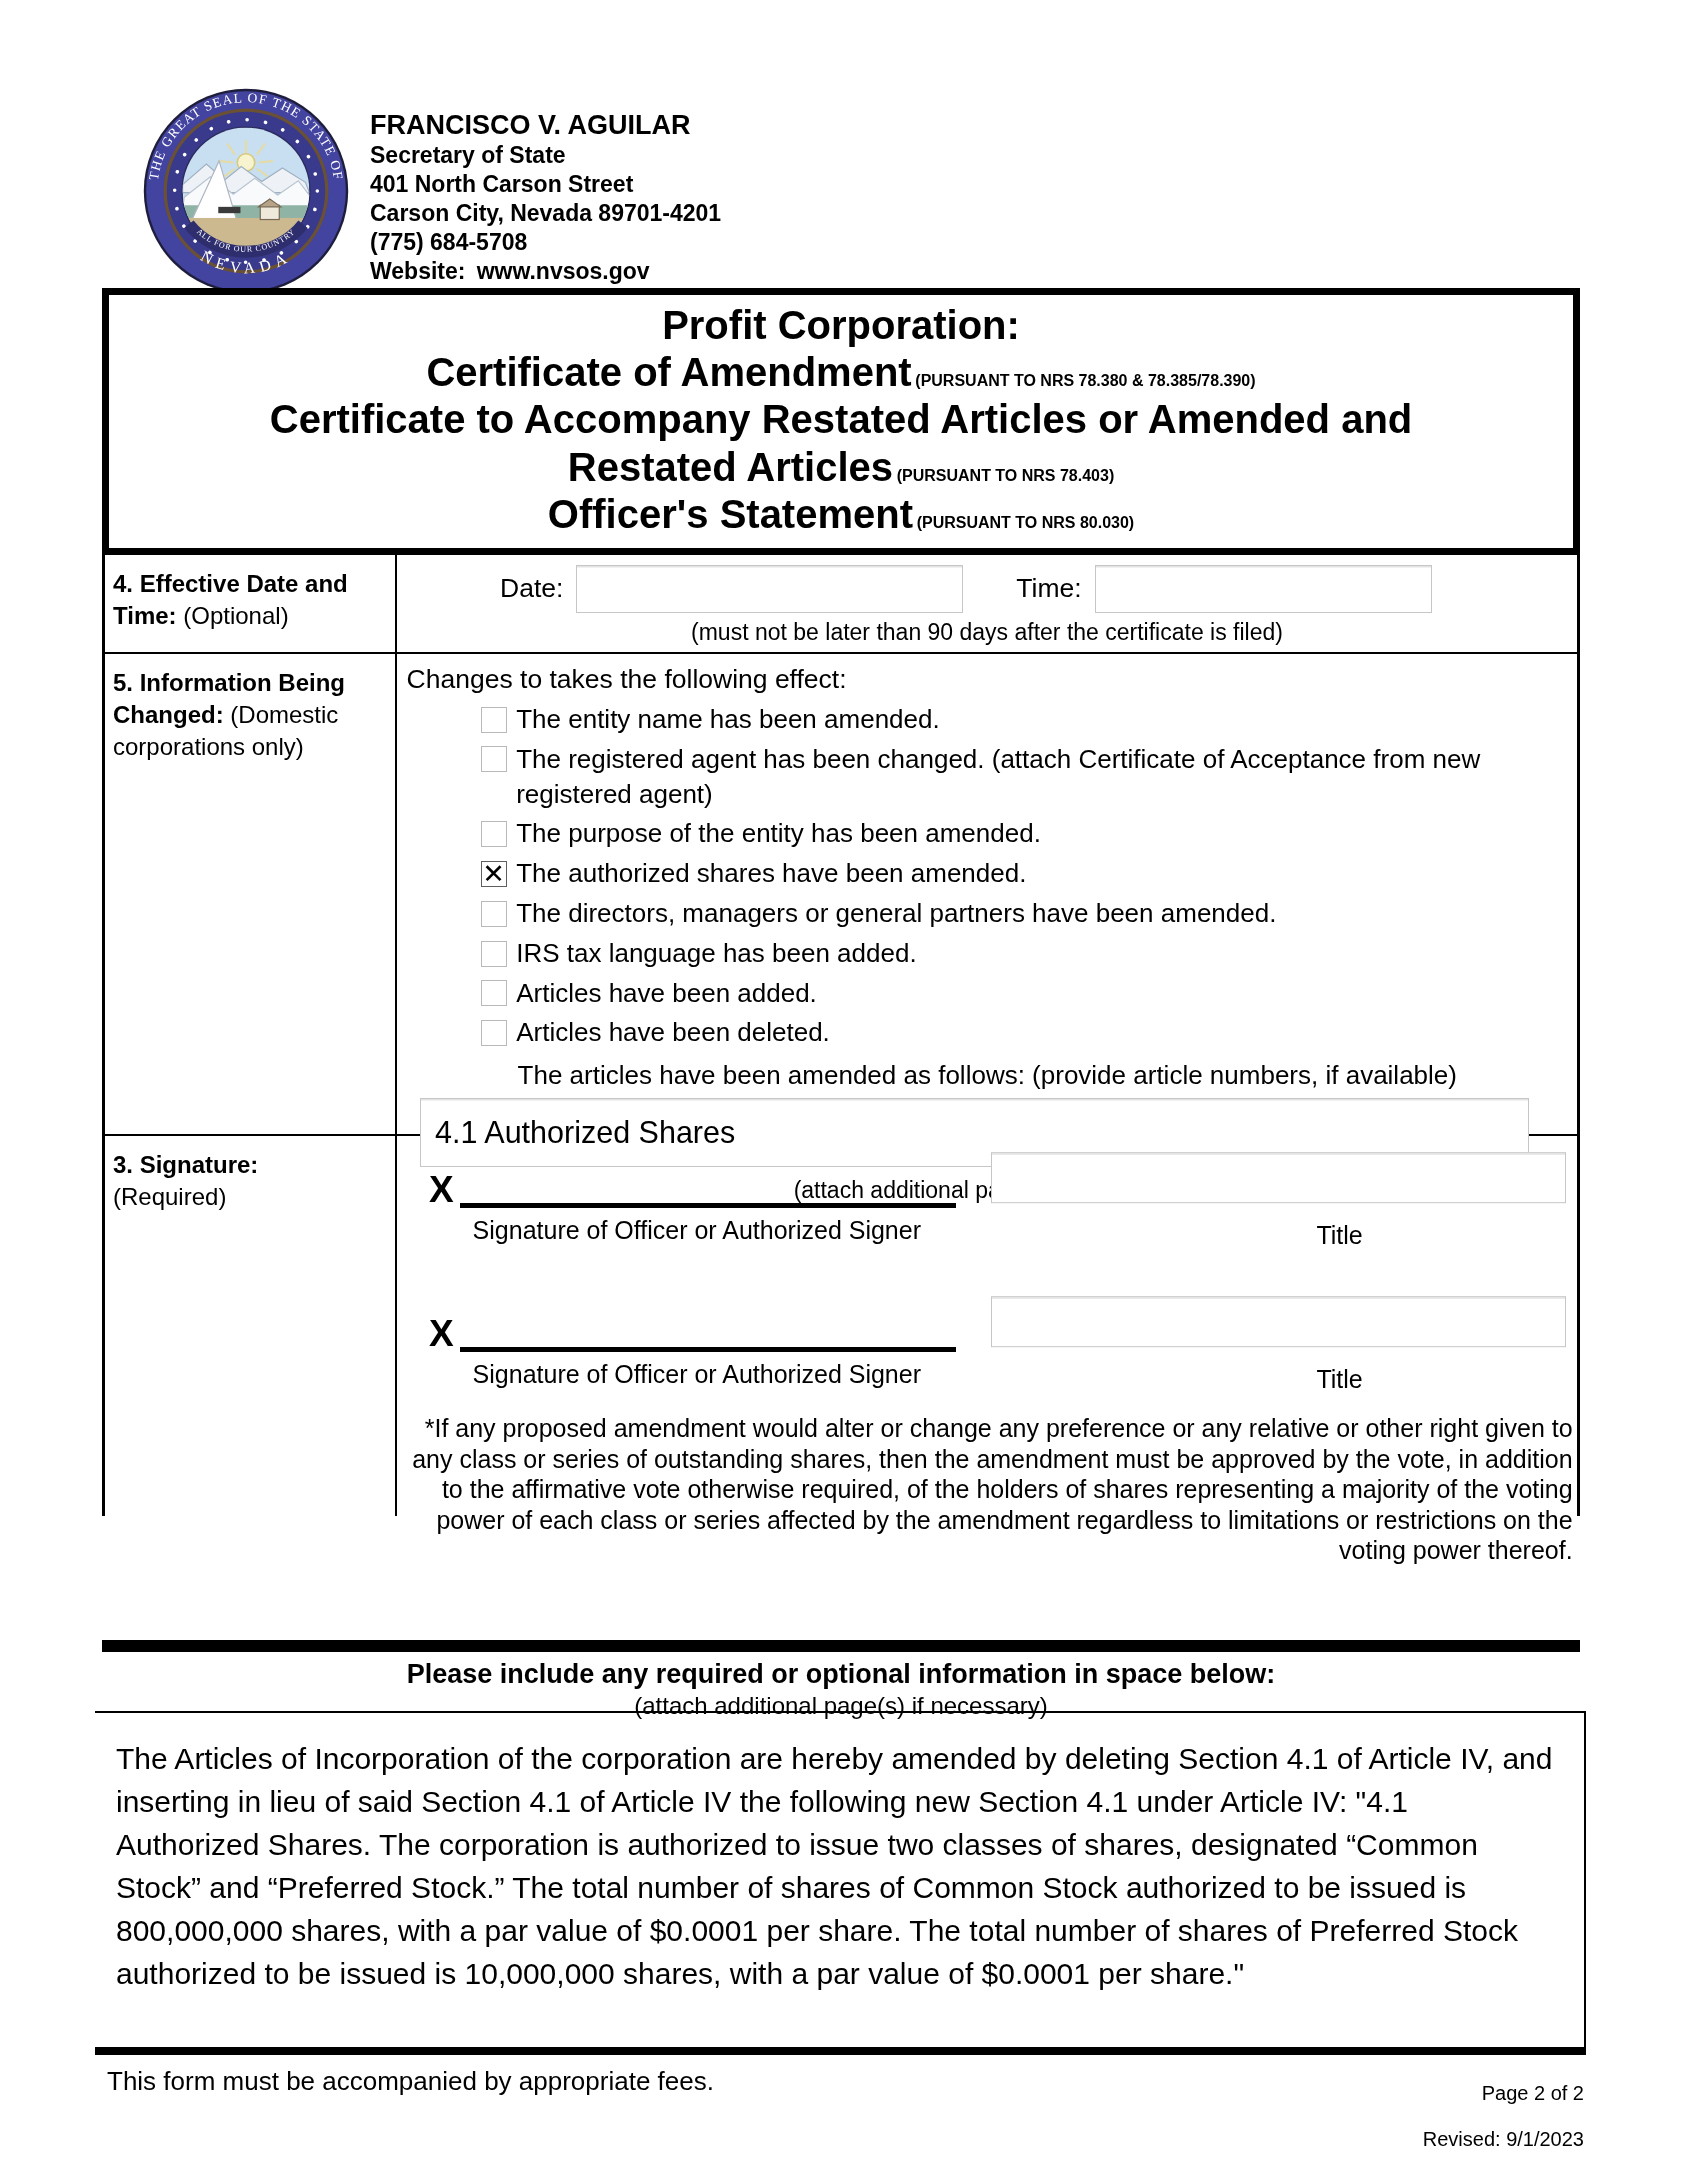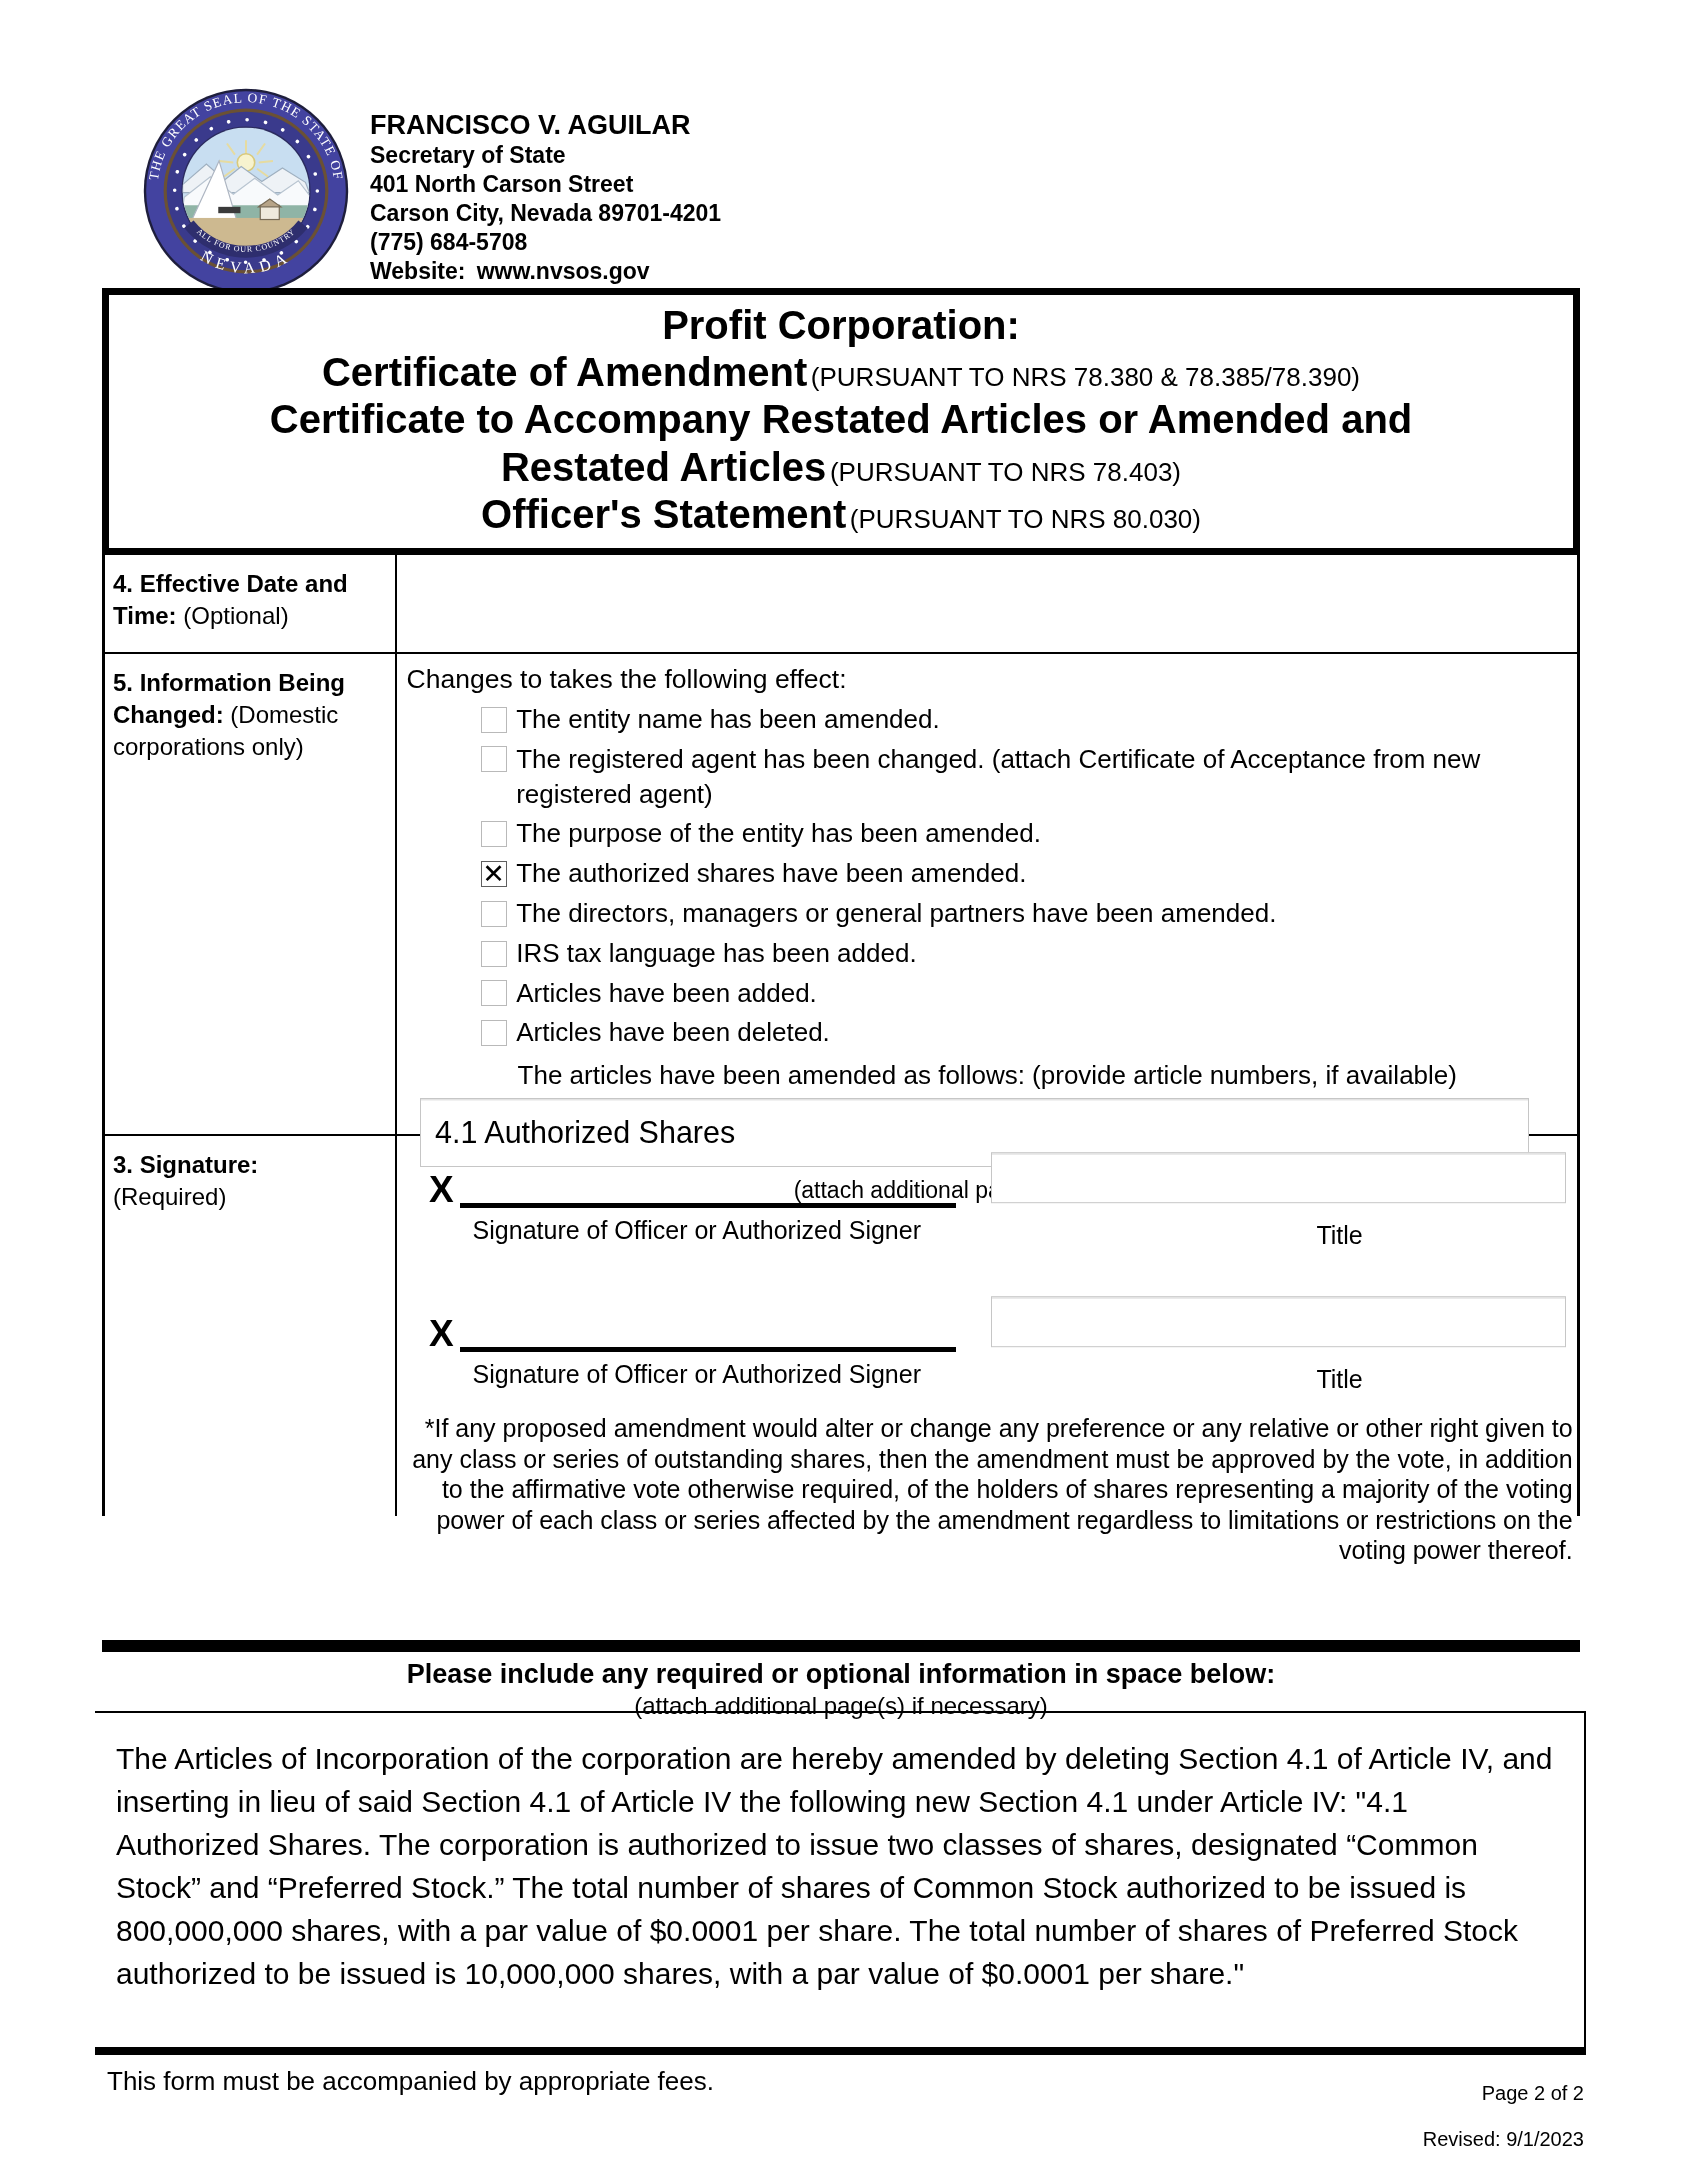--- a/index.html
+++ b/index.html
@@ -13,21 +13,21 @@
   .addr .name{font-size:27px; line-height:32px;}
   .addr .web span{margin-right:11.2px;}
   
   .title-box{
     position:absolute; left:102px; top:288px; width:1478px; height:267px;
     border:7.2px solid #000; box-sizing:border-box;
     display:flex; flex-direction:column; justify-content:space-between;
     text-align:center; padding:8px 0 11.2px 0;
   }
   .t-big{font-weight:bold; font-size:40px;}
-  .t-small{font-size:26px; font-weight:normal;}
+  .t-small{font-size:16px; font-weight:bold;}
   
   .form-table{
     position:absolute; left:102px; top:555px; width:1478px;
     border-left:3.2px solid #000; border-right:3.2px solid #000; box-sizing:border-box;
   }
   .frow{display:flex; box-sizing:border-box;}
   .frow + .frow{border-top:2.4px solid #000;}
   .cell-label{
     width:292px; flex:0 0 292px; border-right:2.4px solid #000; box-sizing:border-box;
     padding:13px 6.4px 0 8px; font-size:24px; line-height:32px;
@@ -179,20 +179,29 @@
          <span class="t-small">(PURSUANT TO NRS 80.030)</span></div>
   </div>
 
   <div class="form-table">
 
     <div class="frow r4">
       <div class="cell-label">
         <b>4. Effective Date and Time:</b>
         <span>(Optional)</span>
       </div>
+      <div class="cell-content">
+        <div class="dt-row">
+          <span class="dt-label">Date:</span>
+          <div class="field date-field"></div>
+          <span class="dt-label dt-label2">Time:</span>
+          <div class="field time-field"></div>
+        </div>
+        <div class="dt-note">(must not be later than 90 days after the certificate is filed)</div>
+      </div>
     </div>
 
     <div class="frow r5">
       <div class="cell-label">
         <b>5. Information Being Changed:</b>
         <span>(Domestic corporations only)</span>
       </div>
       <div class="cell-content">
         <div class="intro">Changes to takes the following effect:</div>
         <div class="check-list">

